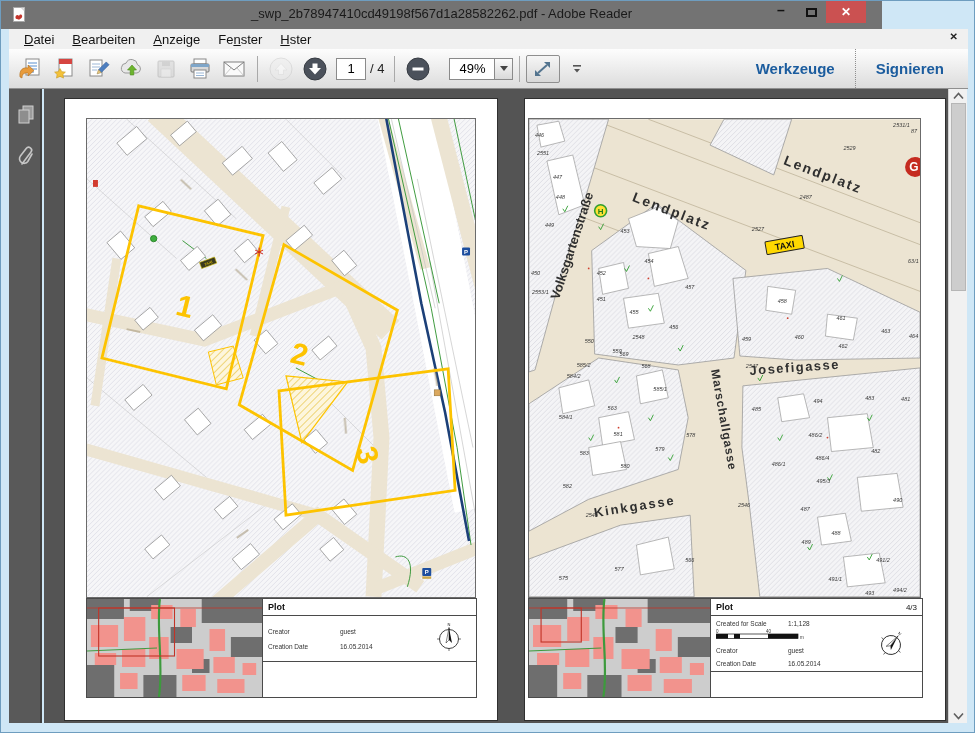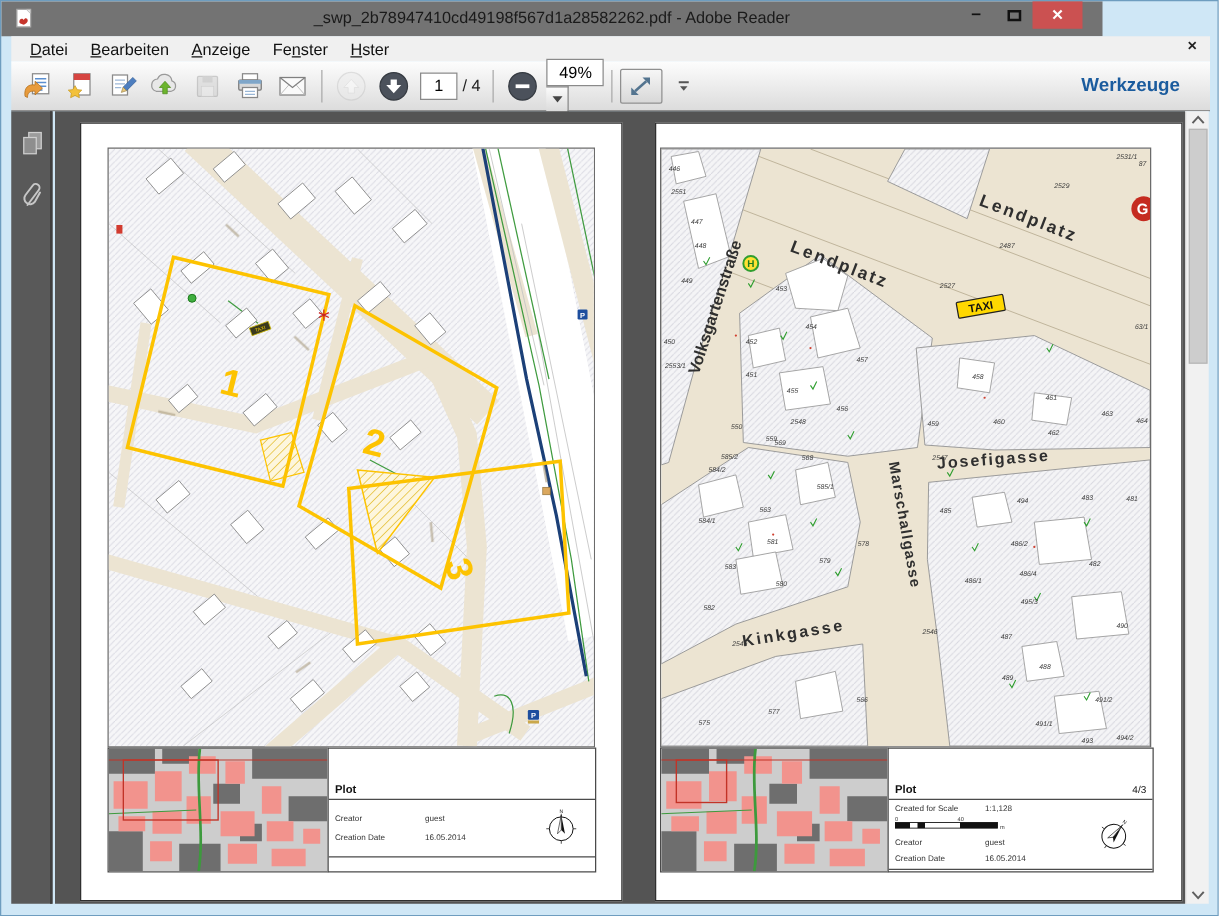--- a/index.html
+++ b/index.html
@@ -22,21 +22,21 @@
   .menu-item .u { text-decoration:underline; }
   .menu-close { position:absolute; right:10px; top:2px; font-size:10px; font-weight:bold; color:#222; }
 
   
   .toolbar { position:absolute; left:8px; top:48px; width:959px; height:40px; background:linear-gradient(#fdfdfd,#dcdcdc); border-bottom:1px solid #8f8f8f; display:flex; align-items:center; padding:0 4px; }
   .tb-btn { width:34px; height:30px; display:flex; align-items:center; justify-content:center; }
   .tb-btn.disabled { opacity:.45; filter:grayscale(60%); }
   .sep { width:1px; height:26px; background:#a9a9a9; margin:0 6px; }
   .pagebox { width:30px; height:22px; border:1px solid #8a8a8a; background:#fff; text-align:center; font-size:13px; font-family:"Liberation Sans",sans-serif; margin:0 4px; }
   .pagetotal { font-size:13px; color:#222; margin-right:4px; white-space:pre; }
-  .zoombox { display:flex; margin-left:2px;flex-direction:column; }
+  .zoombox { display:flex; margin-left:14px; }
   .zval { width:46px; height:22px; border:1px solid #8a8a8a; background:#fff; font-size:13px; display:flex; align-items:center; justify-content:center; }
   .zdrop { width:18px; height:22px; border:1px solid #8a8a8a; border-left:none; background:linear-gradient(#fbfbfb,#d9d9d9); display:flex; align-items:center; justify-content:center; }
   .zdrop i { width:0; height:0; border-left:4px solid transparent; border-right:4px solid transparent; border-top:5px solid #444; }
   .fitbtn { width:34px; height:28px; border:1px solid #8f8f8f; border-radius:2px; background:linear-gradient(#f6f6f6,#d8d8d8); display:flex; align-items:center; justify-content:center; }
   .tb-right { margin-left:auto; display:flex; height:100%; }
   .tb-action { display:flex; align-items:center; padding:0 20px; font-size:15px; font-weight:bold; color:#1b5c9e; }
   .tb-action + .tb-action { border-left:1px dotted #8f8f8f; }
 
   
   .sidebar { position:absolute; left:8px; top:88px; width:33px; height:634px; background:#595959; border-right:2px solid #3f3f3f; }
@@ -52,21 +52,21 @@
   .page2 { left:480px; top:9px; width:422px; height:623px; }
   .mapsvg { position:absolute; border:1px solid #6b6b6b; background:#fff; }
   .p1map { left:21px; top:19px; }
   .p2map { left:3px; top:19px; }
   .inset { position:absolute; top:499px; border:1px solid #4a4a4a; }
   .p1inset { left:21px; }
   .p2inset { left:3px; }
   .tblock { position:absolute; top:499px; height:100px; background:#fff; border:1px solid #4a4a4a; }
   .p1tb { left:197px; width:215px; }
   .p2tb { left:185px; width:213px; }
-  .tb-head { height:17px; border-bottom:1px solid #4a4a4a; font-size:9px; font-weight:bold; color:#111; line-height:17px; padding:0 5px; display:flex; justify-content:space-between;margin-top:24px; }
+  .tb-head { height:17px; border-bottom:1px solid #4a4a4a; font-size:9px; font-weight:bold; color:#111; line-height:17px; padding:0 5px; display:flex; justify-content:space-between; }
   .tb-body { position:relative; border-bottom:1px solid #4a4a4a; }
   .p1tb .tb-body { height:46px; }
   .p2tb .tb-body { height:56px; }
   .tb-row { position:absolute; left:5px; font-size:6.5px; color:#333; }
   .tb-label { display:inline-block; width:72px; }
   .compass { position:absolute; }
   svg text { font-family:"Liberation Sans", sans-serif; }
   .streets text { fill:#2f2f2f; font-weight:700; }
   .parcels text { fill:#3a3a3a; font-size:5.5px; font-style:italic; }
   .plotnums text { fill:#fdc300; font-weight:700; }
@@ -193,20 +193,21 @@
       </svg>
     </div>
     <div class="tb-btn">
       <svg width="12" height="12">
         <rect x="2" y="2" width="8" height="1.6" fill="#555555"></rect>
         <polygon points="3,6 9,6 6,9.5" fill="#555555"></polygon>
       </svg>
     </div>
     <div class="tb-right">
       <div class="tb-action">Werkzeuge</div>
+      <div class="tb-action">Signieren</div>
     </div>
   </div>
 
   <div class="sidebar">
     <div class="side-btn" style="margin-top:8px;">
       <svg width="20" height="22">
         <rect x="7" y="2" width="10" height="13" fill="#9c9c9c" stroke="#cfcfcf"></rect>
         <rect x="3" y="6" width="10" height="13" fill="#8e8e8e" stroke="#cfcfcf"></rect>
       </svg>
     </div>

